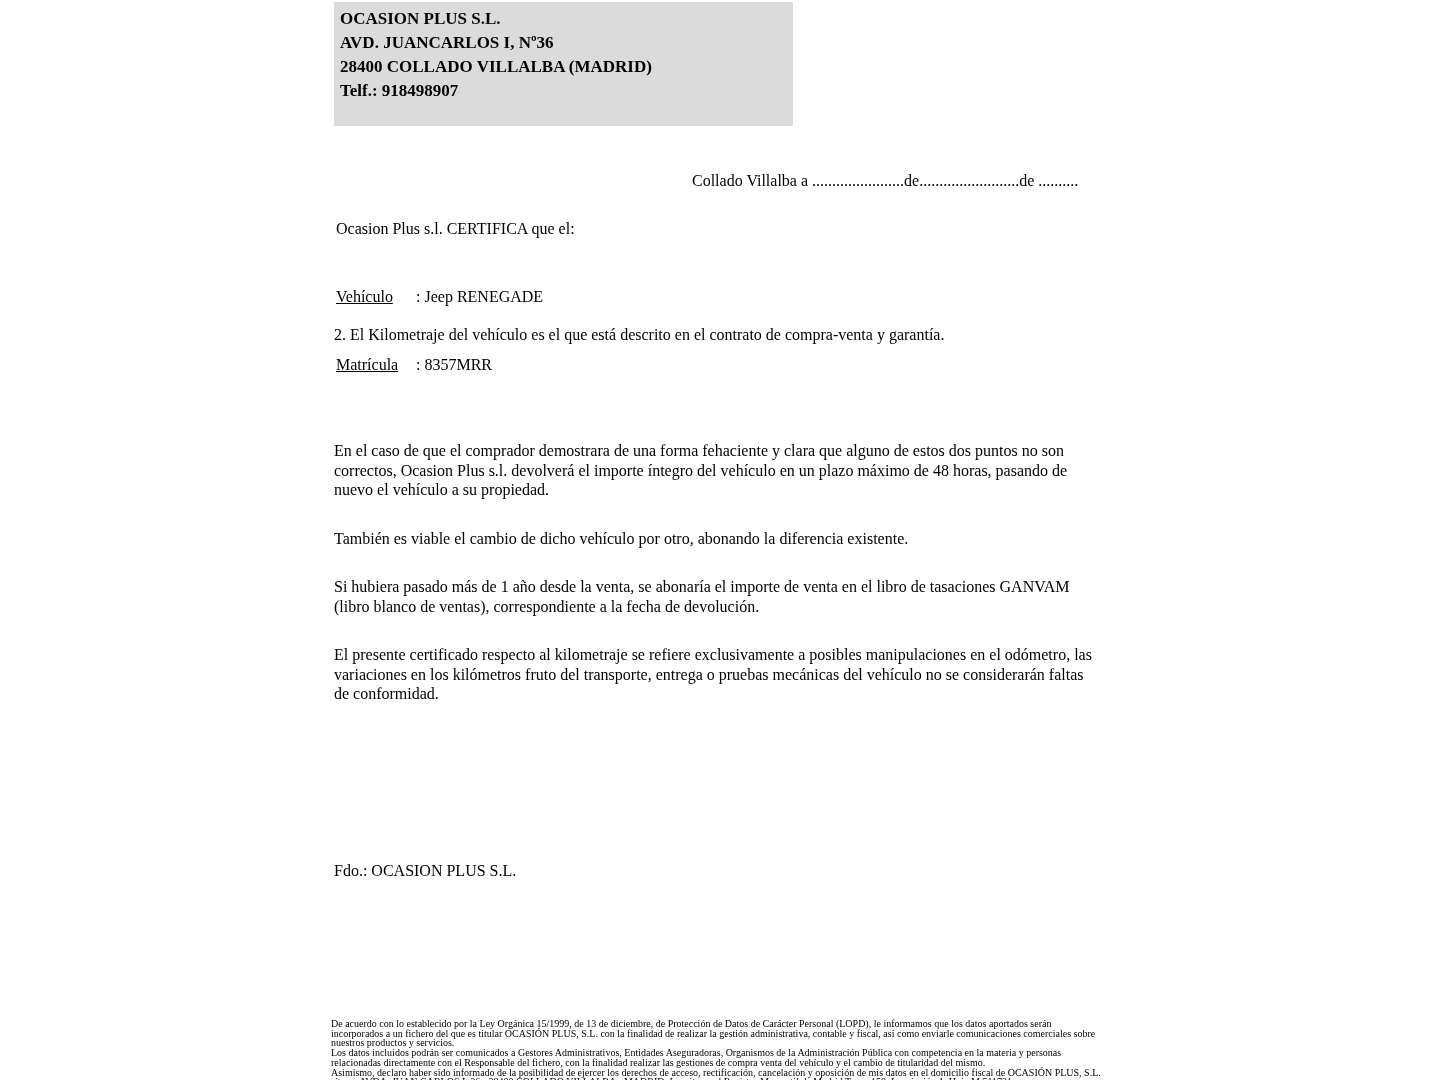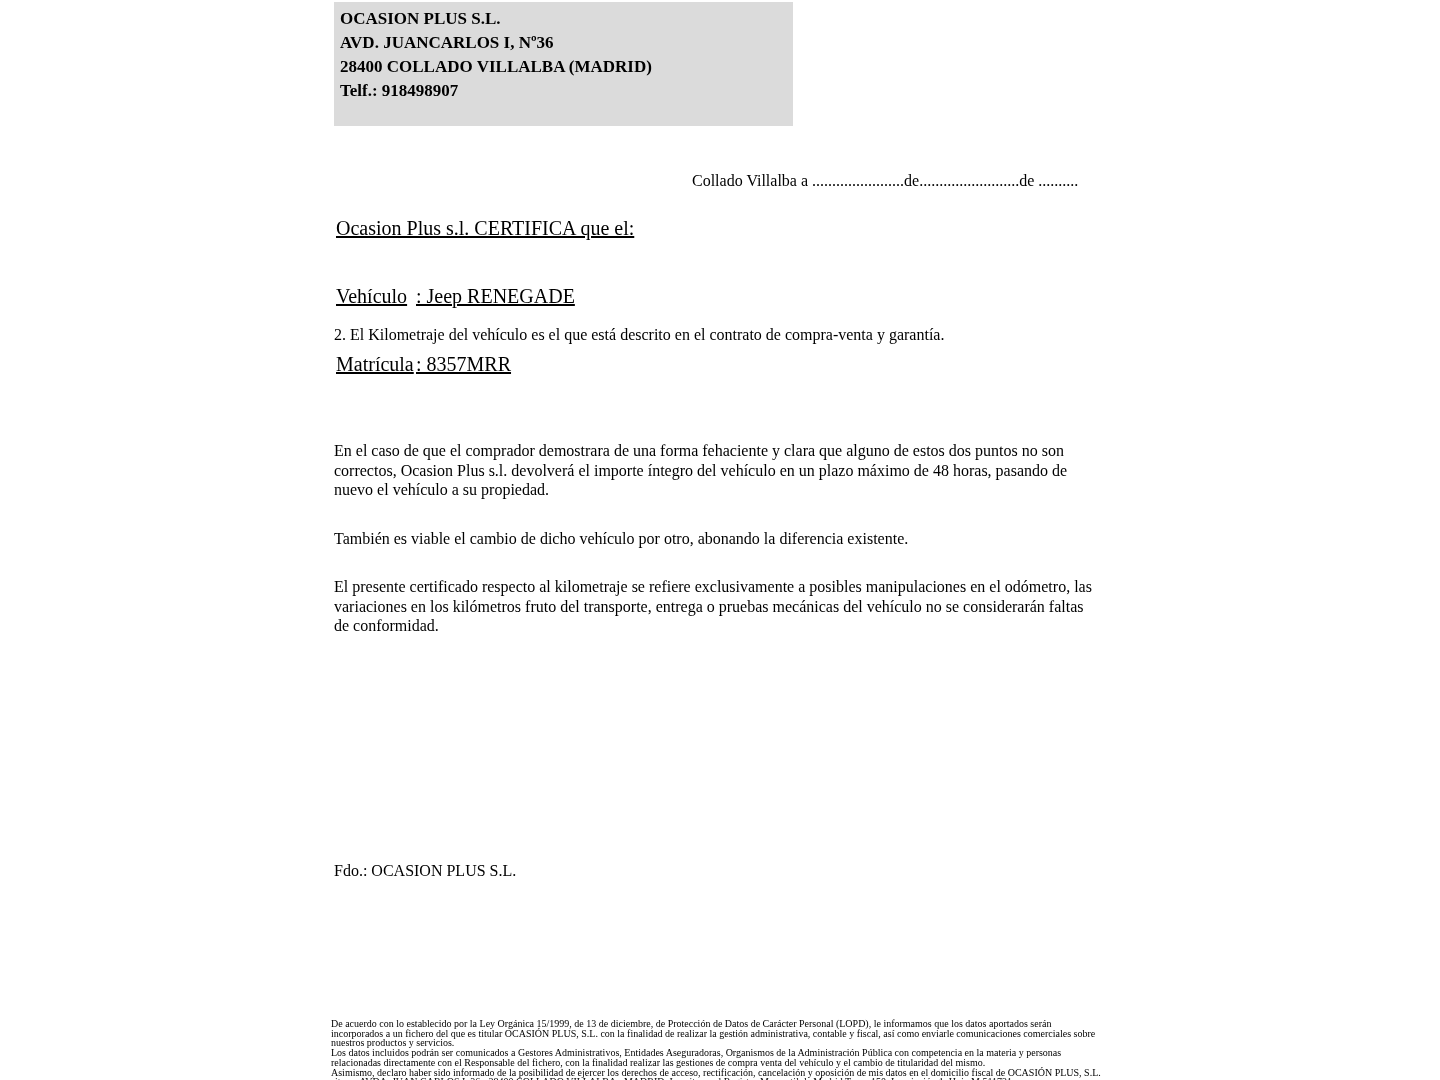--- a/index.html
+++ b/index.html
@@ -38,23 +38,22 @@
     top: 172px;
     font-size: 16px;
     white-space: nowrap;
     margin-left: 12px;
   }
   
   .certify {
     position: absolute;
     left: 336px;
     top: 217px;
-    font-size: 20px;
+    font-size: 16px;
     line-height: 23px;
-    text-decoration: underline;
   }
   .certify .field-label {
     display: inline-block;
     width: 80px;
     text-decoration: underline;
     margin-top: 45px;
   }
   
   .points {
     position: absolute;
@@ -116,20 +115,21 @@
     </div>
   </div>
 
   <div class="points">
     <div class="point">2. El Kilometraje del vehículo es el que está descrito en el contrato de compra-venta y garantía.</div>
   </div>
 
   <div class="paragraphs">
     <p>En el caso de que el comprador demostrara de una forma fehaciente y clara que alguno de estos dos puntos no son correctos, Ocasion Plus s.l. devolverá el importe íntegro del vehículo en un plazo máximo de 48 horas, pasando de nuevo el vehículo a su propiedad.</p>
     <p>También es viable el cambio de dicho vehículo por otro, abonando la diferencia existente.</p>
+    <p>Si hubiera pasado más de 1 año desde la venta, se abonaría el importe de venta en el libro de tasaciones GANVAM (libro blanco de ventas), correspondiente a la fecha de devolución.</p>
     <p>El presente certificado respecto al kilometraje se refiere exclusivamente a posibles manipulaciones en el odómetro, las variaciones en los kilómetros fruto del transporte, entrega o pruebas mecánicas del vehículo no se considerarán faltas de conformidad.</p>
   </div>
 
   <div class="signature">Fdo.: OCASION PLUS S.L.</div>
 
   <div class="legal-footer">
     <div>De acuerdo con lo establecido por la Ley Orgánica 15/1999, de 13 de diciembre, de Protección de Datos de Carácter Personal (LOPD), le informamos que los datos aportados serán incorporados a un fichero del que es titular OCASIÓN PLUS, S.L. con la finalidad de realizar la gestión administrativa, contable y fiscal, así como enviarle comunicaciones comerciales sobre nuestros productos y servicios.</div>
     <div>Los datos incluidos podrán ser comunicados a Gestores Administrativos, Entidades Aseguradoras, Organismos de la Administración Pública con competencia en la materia y personas relacionadas directamente con el Responsable del fichero, con la finalidad realizar las gestiones de compra venta del vehículo y el cambio de titularidad del mismo.</div>
     <div>Asimismo, declaro haber sido informado de la posibilidad de ejercer los derechos de acceso, rectificación, cancelación y oposición de mis datos en el domicilio fiscal de OCASIÓN PLUS, S.L. sito en AVDA. JUAN CARLOS I, 36 - 28400 COLLADO VILLALBA - MADRID. Inscrita en el Registro Mercantil de Madrid Tomo:150, Inscripción:1, Hoja:M 511731</div>
   </div>

